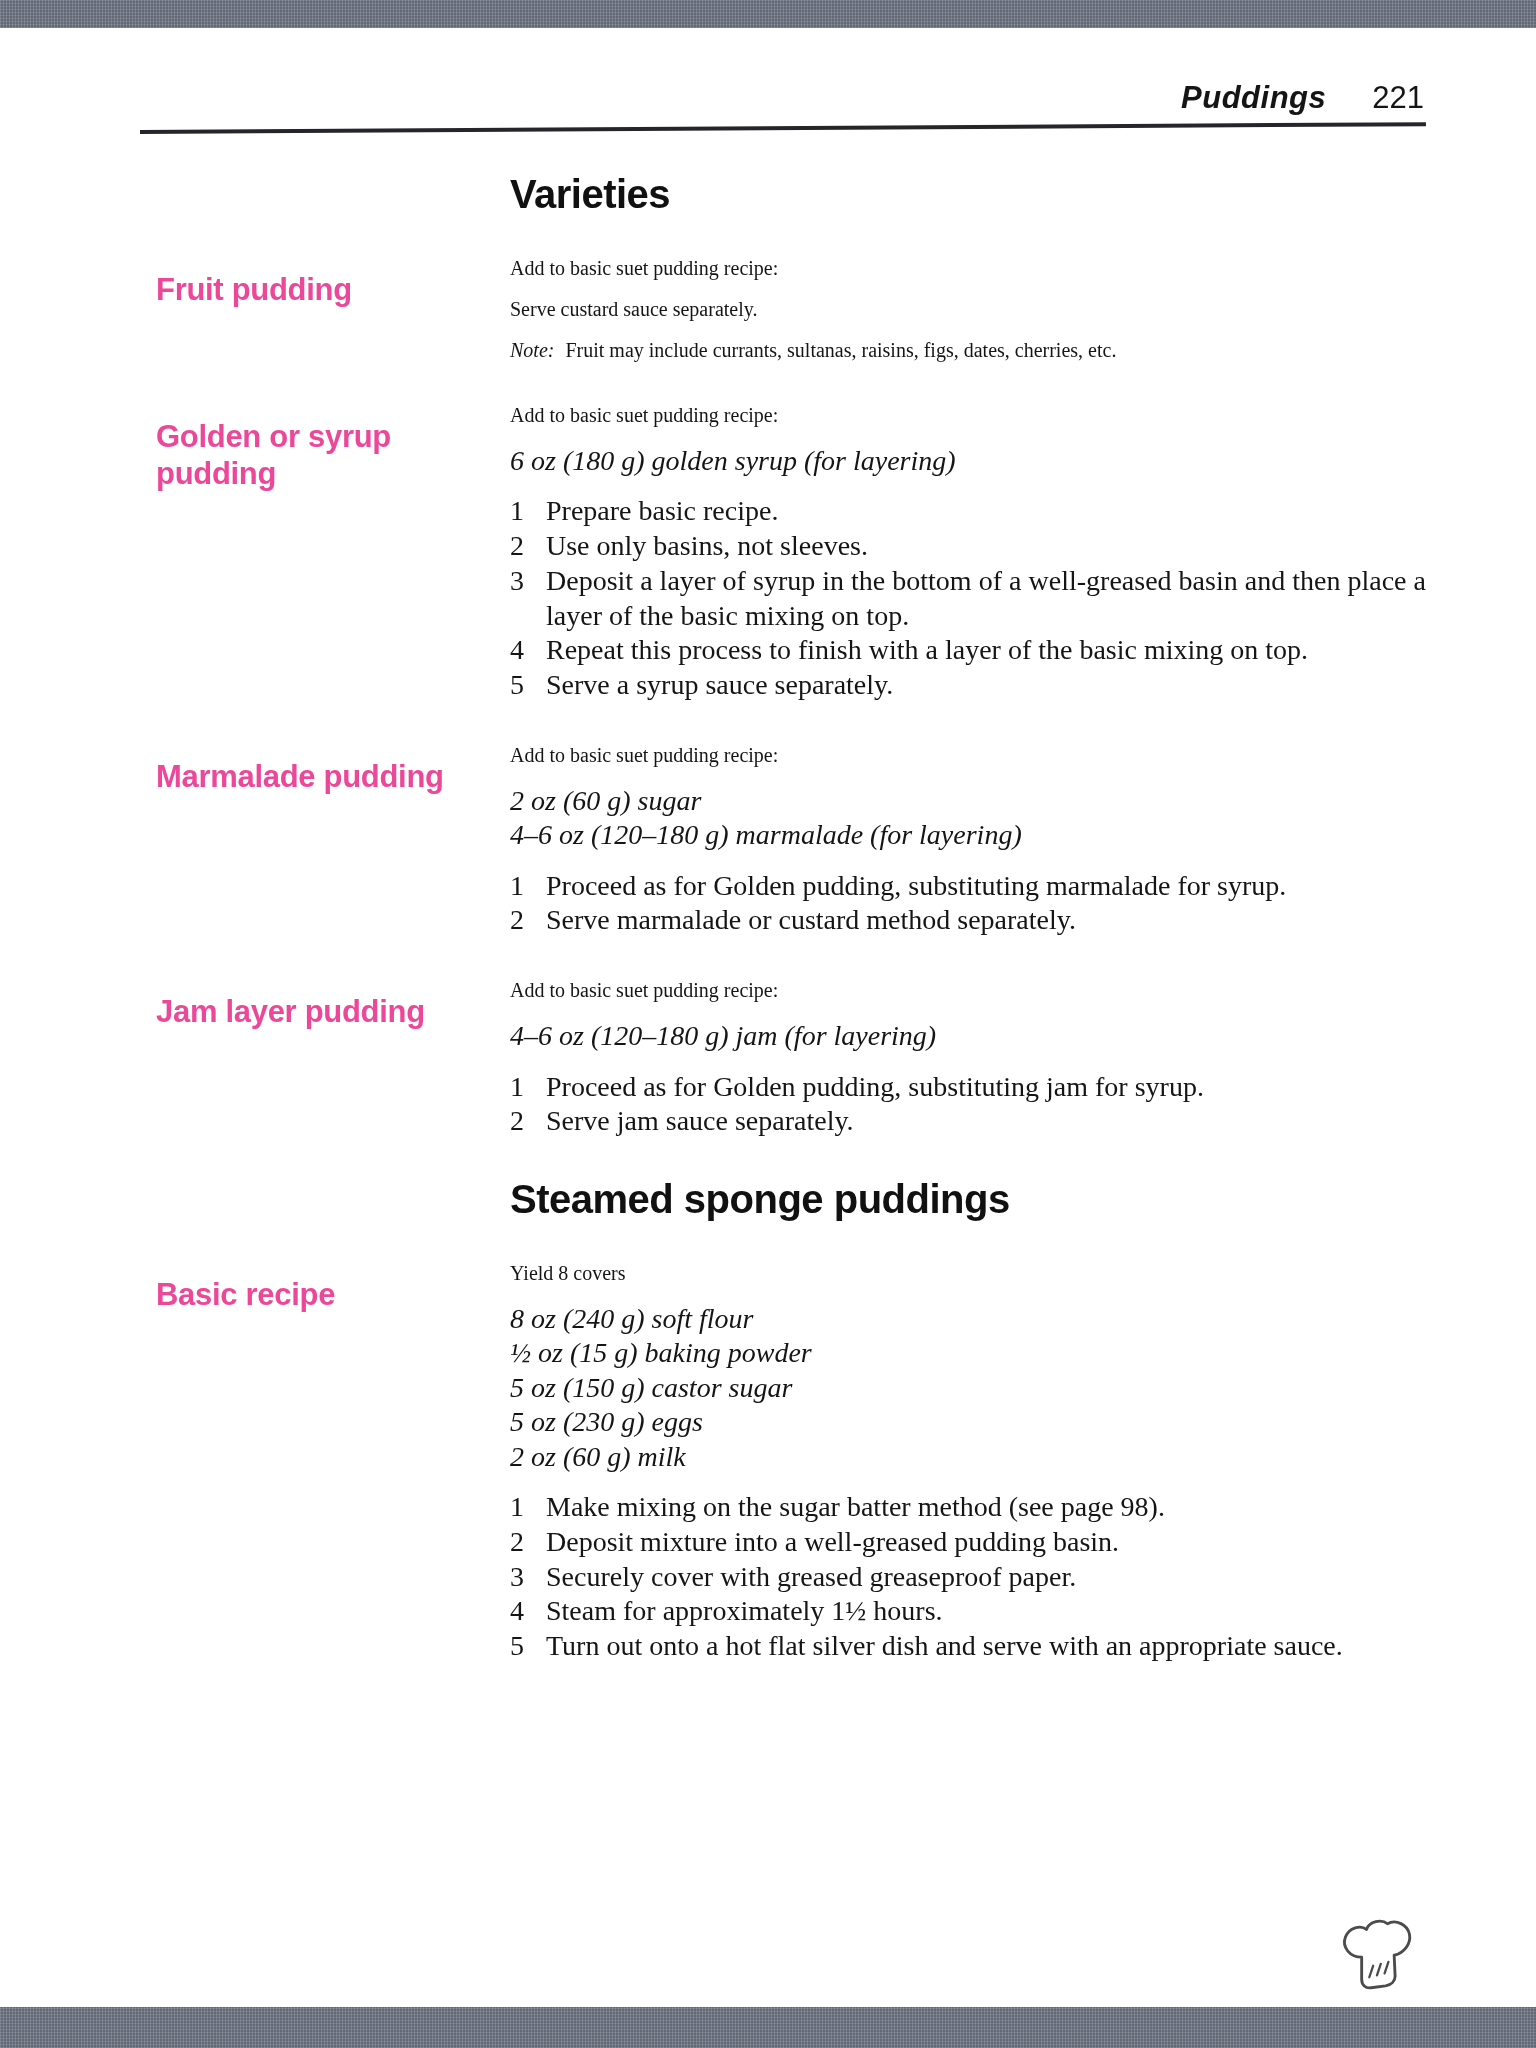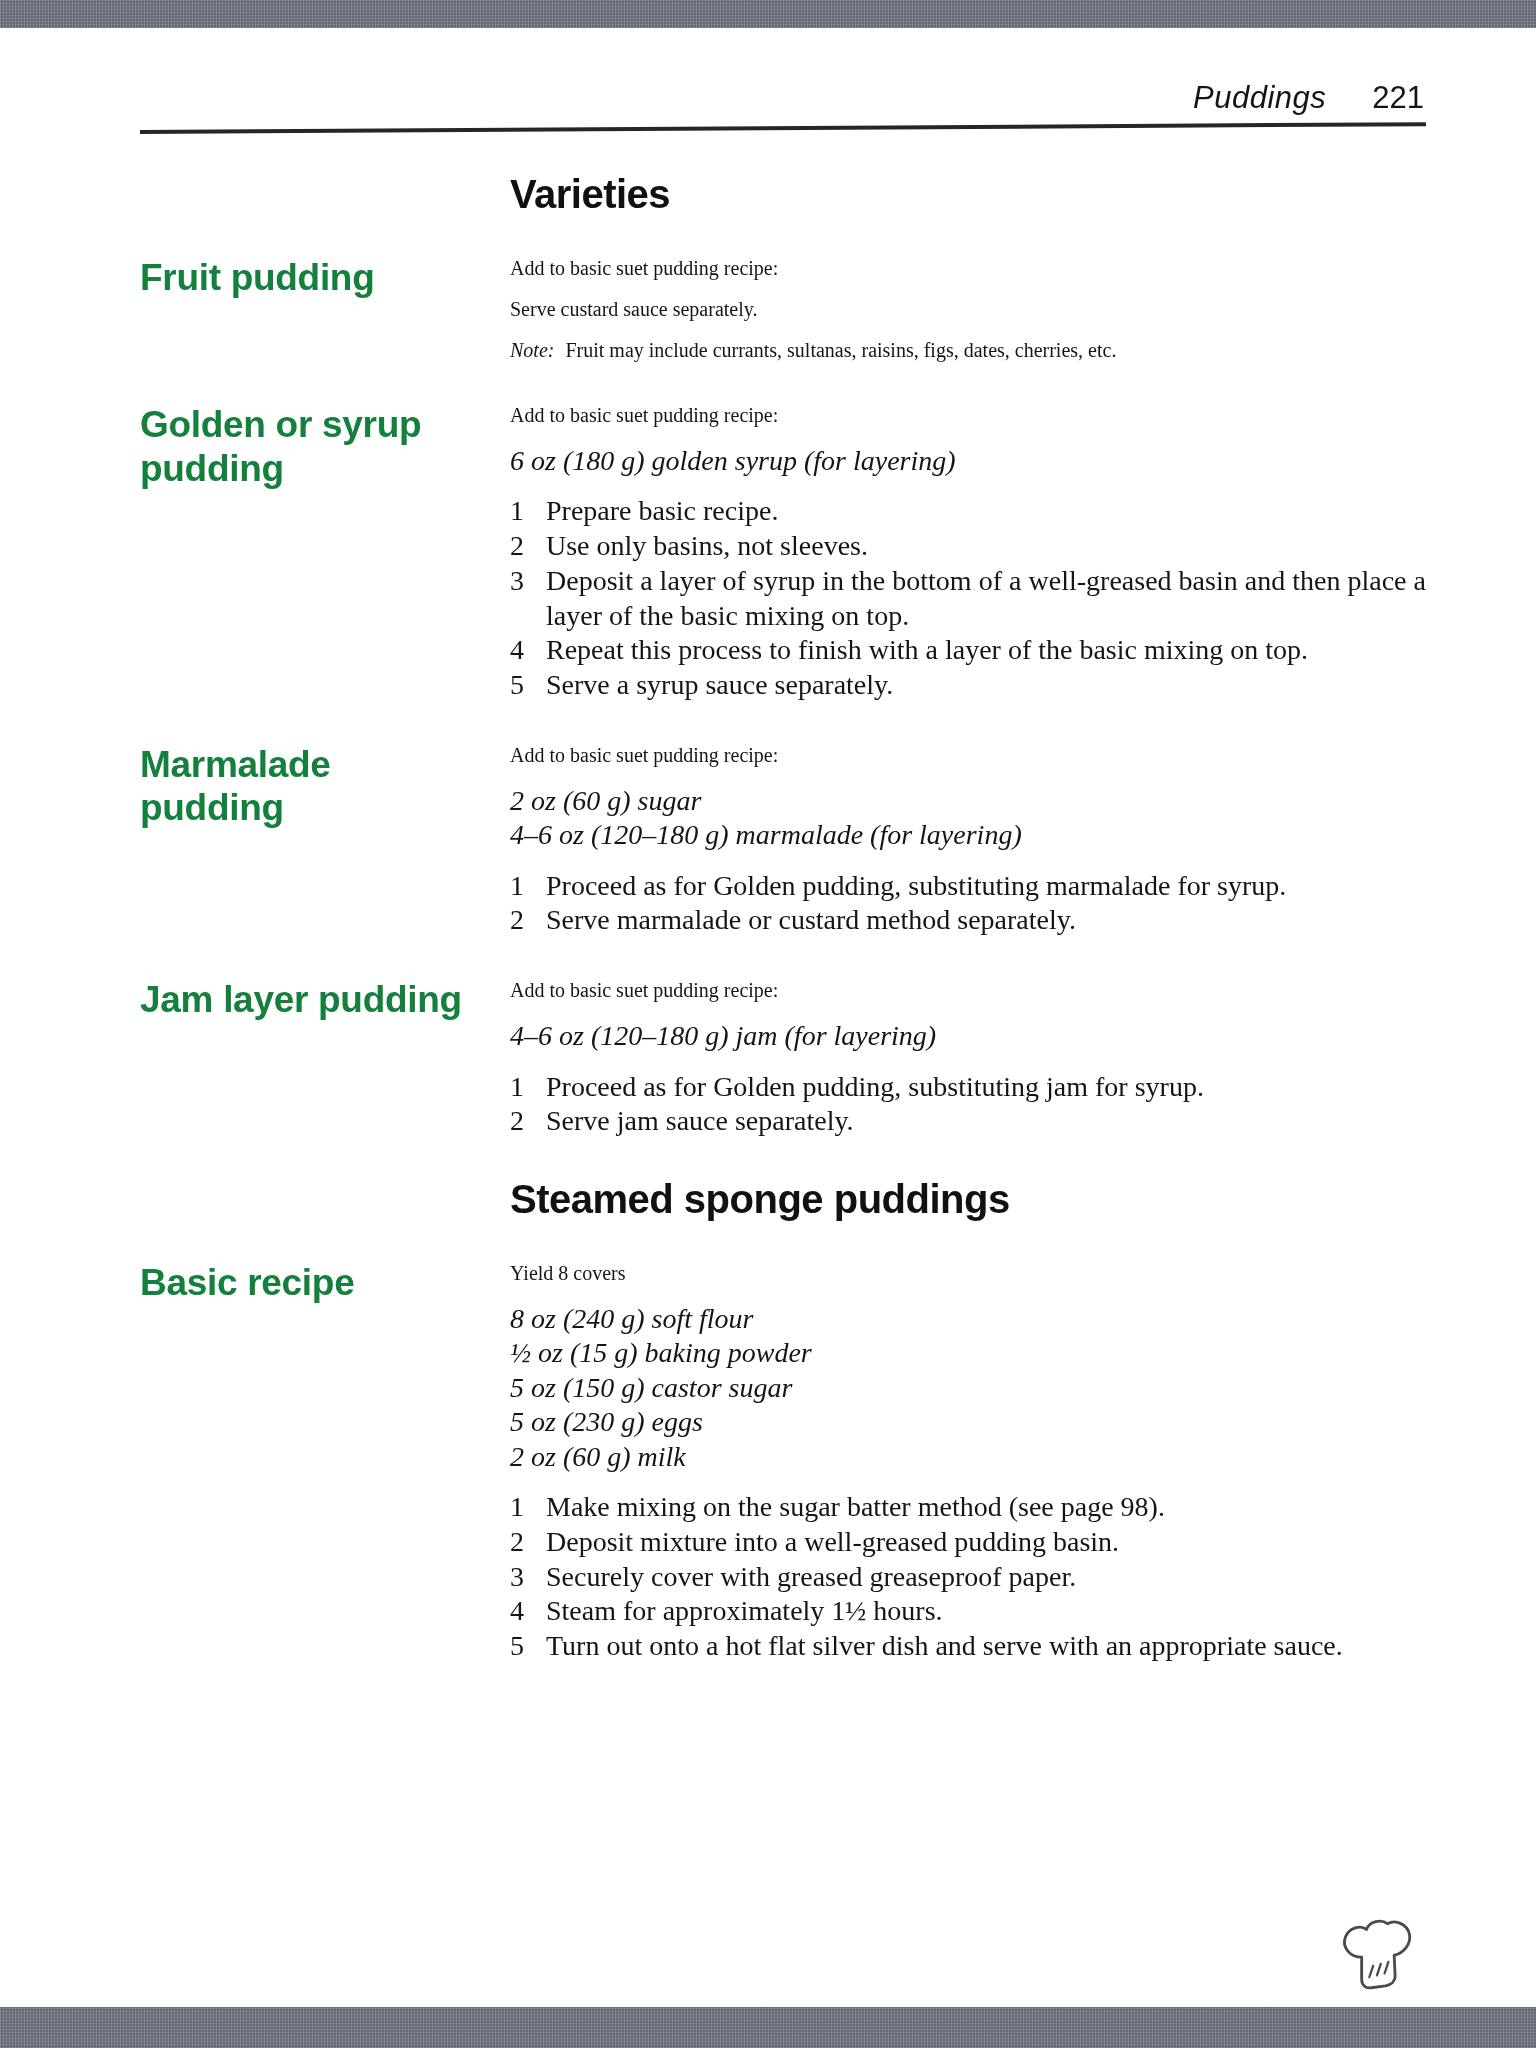--- a/index.html
+++ b/index.html
@@ -18,34 +18,34 @@
   .band-top{top:0;height:28px;}
   .band-bottom{bottom:0;height:41px;}
 
   .content{position:absolute;top:28px;left:140px;width:1286px;}
 
   .running-header{
     display:flex;justify-content:flex-end;align-items:baseline;gap:46px;
     margin-top:52px;font-family:"Liberation Sans", sans-serif;font-size:31px;
     padding-right:2px;
   }
-  .chapter{font-style:italic;letter-spacing:0.5px;}
+  .chapter{font-style:italic;letter-spacing:0.5px;font-weight:bold;}
   .pagenum{font-style:normal;}
   .rule{height:4px;background:#26262a;margin-top:14px;transform:rotate(-0.35deg);transform-origin:left center;}
 
   .grid-row{display:grid;grid-template-columns:370px 1fr;}
   .heading-row{margin-top:38px;}
   .variety-row{margin-top:40px;}
   .section-heading{
     font-family:"Liberation Sans", sans-serif;font-weight:bold;
     font-size:40px;line-height:1.1;margin:0;letter-spacing:-0.5px;color:#111;
   }
   .variety-title{
     font-family:"Liberation Sans", sans-serif;font-weight:bold;
-    font-size:37px;line-height:1.18;margin:0;letter-spacing:-0.3px;color:#15803d;
+    font-size:31px;line-height:1.18;margin:16px;letter-spacing:-0.3px;color:#ec4899;
     padding-right:30px;
   }
   .right-cell{min-width:0;}
 
   .body{font-size:20px;line-height:1.25;margin:0 0 16px;}
   .body:last-child{margin-bottom:0;}
   .ingredients{font-style:italic;font-size:28px;line-height:1.23;margin:0 0 16px;}
   .note{text-align:justify;}
   .note-label{font-style:italic;padding-right:0.30em;}
   .steps{margin:0;}

